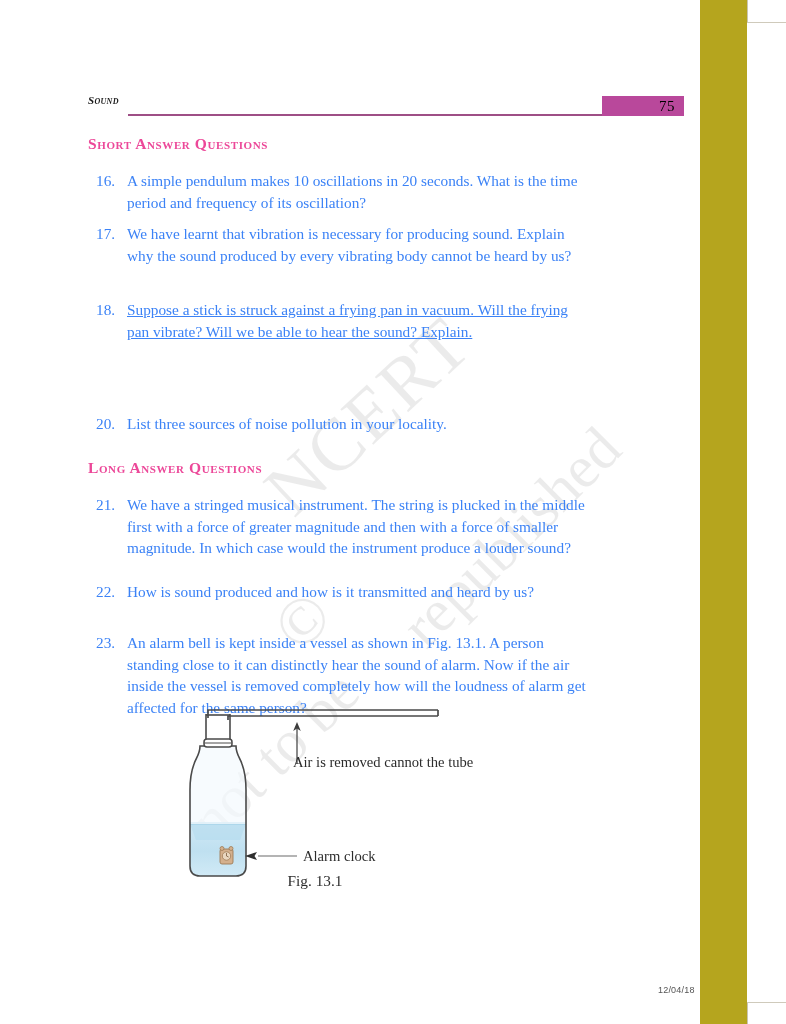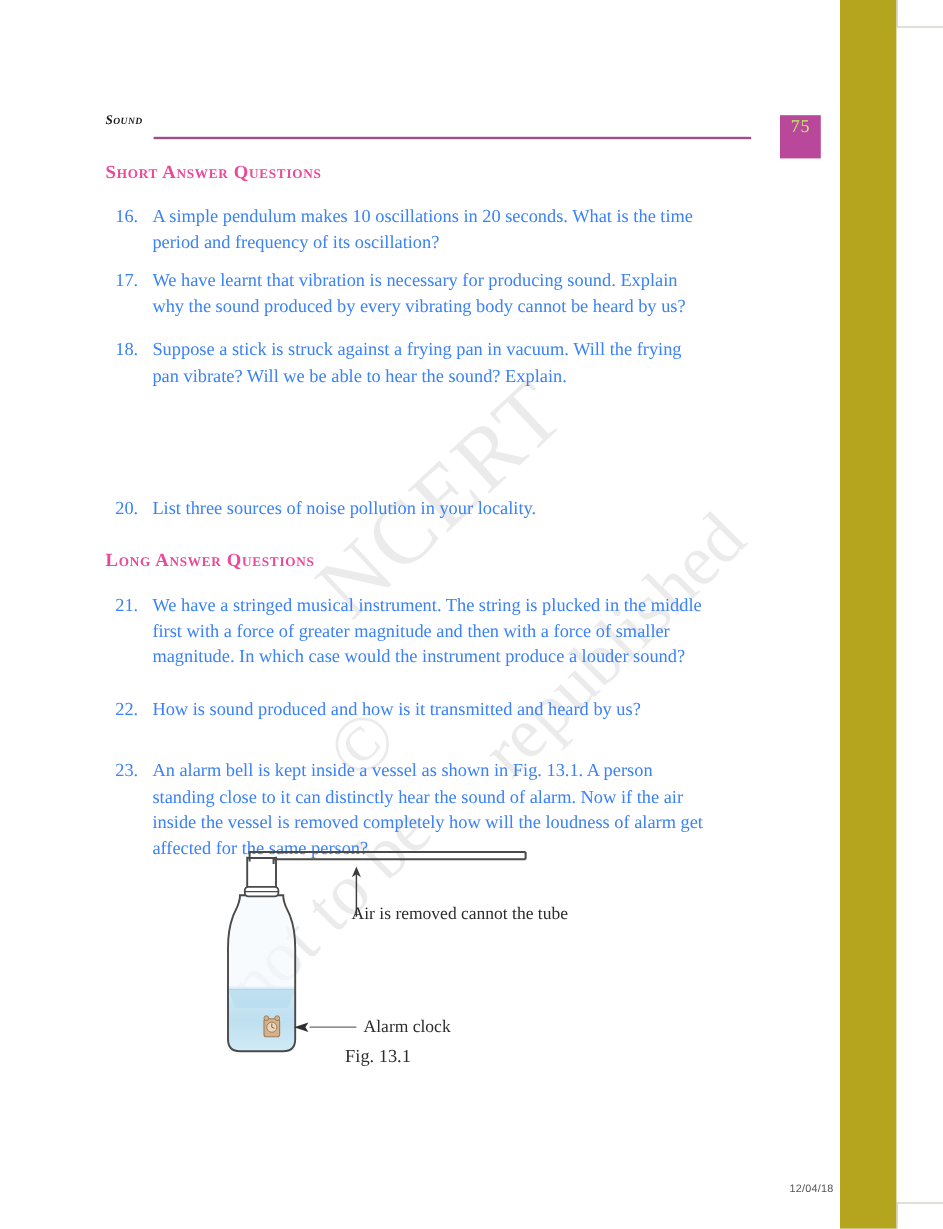--- a/index.html
+++ b/index.html
@@ -65,28 +65,29 @@
     top:20px;
     right:58px;
     height:2px;
     background:#9e4f86;
   }
   .page-num-box{
     position:absolute;
     right:0;
     top:2px;
     width:34px;
-    height:36px;
+    height:20px;
     background:#b9489b;
-    color:#bef264;
+    color:#000000;
     font-family:"Liberation Serif", serif;
     font-size:15px;
     text-align:center;
     line-height:20px;
     letter-spacing:0.5px;
+    padding-left:48px;
   }
 
   
   .section-head{
     position:absolute;
     left:88px;
     width:596px;
     text-align:left;
     color:#ec4899;
     font-family:"Liberation Serif", serif;
@@ -225,21 +226,21 @@
   <div class="q" style="top:170px;">
     <span class="num">16.</span>
     <span class="body">A simple pendulum makes 10 oscillations in 20 seconds. What is the time period and frequency of its oscillation?</span>
   </div>
 
   <div class="q" style="top:223px;">
     <span class="num">17.</span>
     <span class="body">We have learnt that vibration is necessary for producing sound. Explain why the sound produced by every vibrating body cannot be heard by us?</span>
   </div>
 
-  <div class="q" style="top:281px;">
+  <div class="q" style="top:299px;text-decoration:underline;">
     <span class="num">18.</span>
     <span class="body">Suppose a stick is struck against a frying pan in vacuum. Will the frying pan vibrate? Will we be able to hear the sound? Explain.</span>
   </div>
 
 
   <div class="q" style="top:413px;">
     <span class="num">20.</span>
     <span class="body">List three sources of noise pollution in your locality.</span>
   </div>
 

